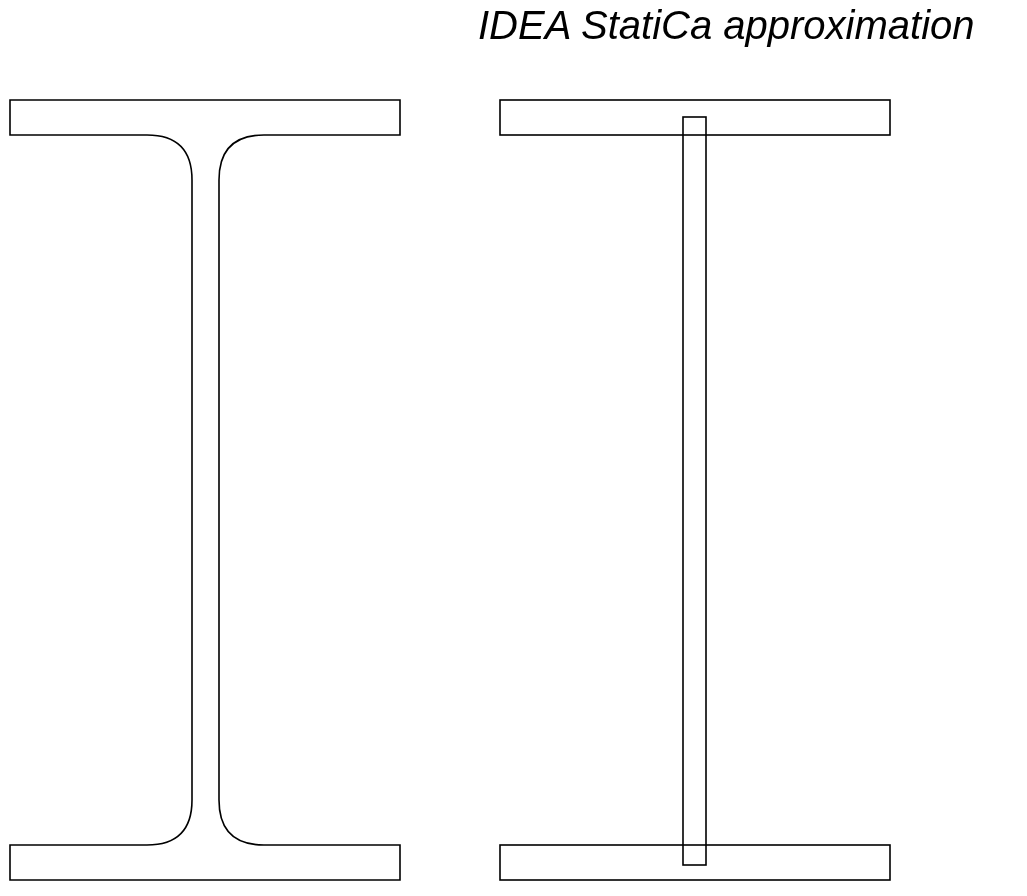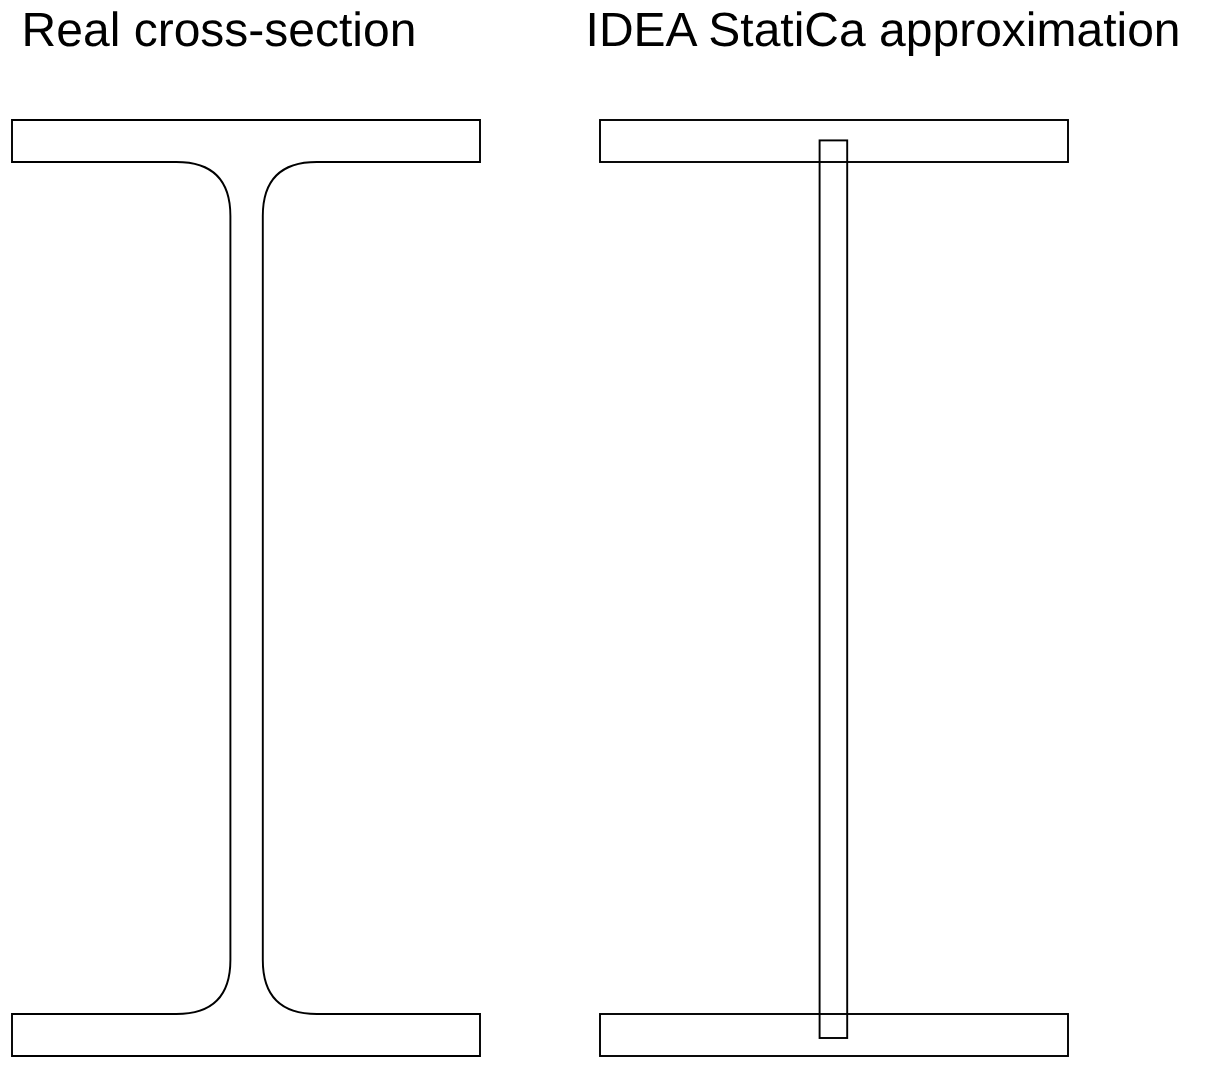--- a/index.html
+++ b/index.html
@@ -18,37 +18,36 @@
   .title {
     position: absolute;
     top: 2px;
     font-size: 40px;
     line-height: 46px;
     color: #000000;
     white-space: nowrap;
     letter-spacing: 0px;
   }
   .title-left  { left: 18px; }
-  .title-right { left: 488px; }
+  .title-right { left: 478px; font-style: italic; }
   .diagram-svg {
     position: absolute;
     left: 0;
     top: 0;
   }
   .outline {
     fill: none;
     stroke-width: 1.6px;
   }
 </style>
 </head>
 <body>
 
 <div class="canvas">
 
-  <div class="title title-left">Real cross-section</div>
 
   <div class="title title-right">IDEA StatiCa approximation</div>
 
   <svg class="diagram-svg" width="1027" height="896" viewBox="0 0 1027 896">
 
     <path class="outline" d="M 10 100 H 400 V 135 H 264 Q 219 135 219 180 V 800 Q 219 845 264 845 H 400 V 880 H 10 V 845 H 147 Q 192 845 192 800 V 180 Q 192 135 147 135 H 10 Z" stroke="#000000"></path>
 
     <rect class="outline" x="500" y="100" width="390" height="35" stroke="#000000"></rect>
 
     <rect class="outline" x="500" y="845" width="390" height="35" stroke="#000000"></rect>

